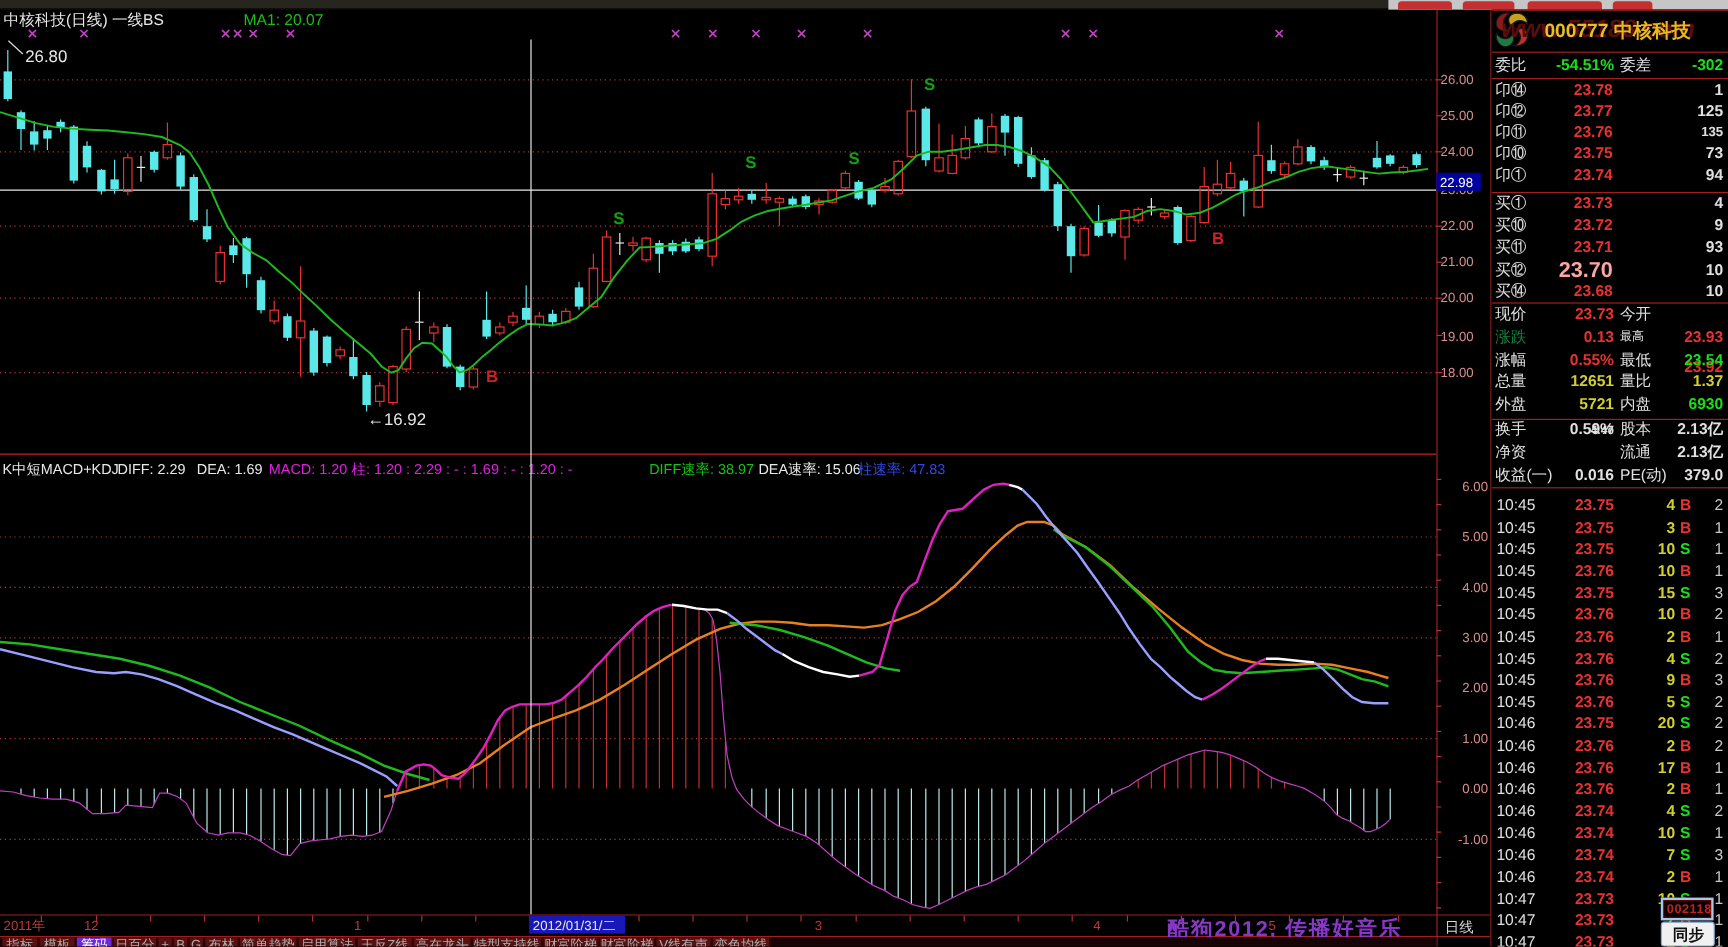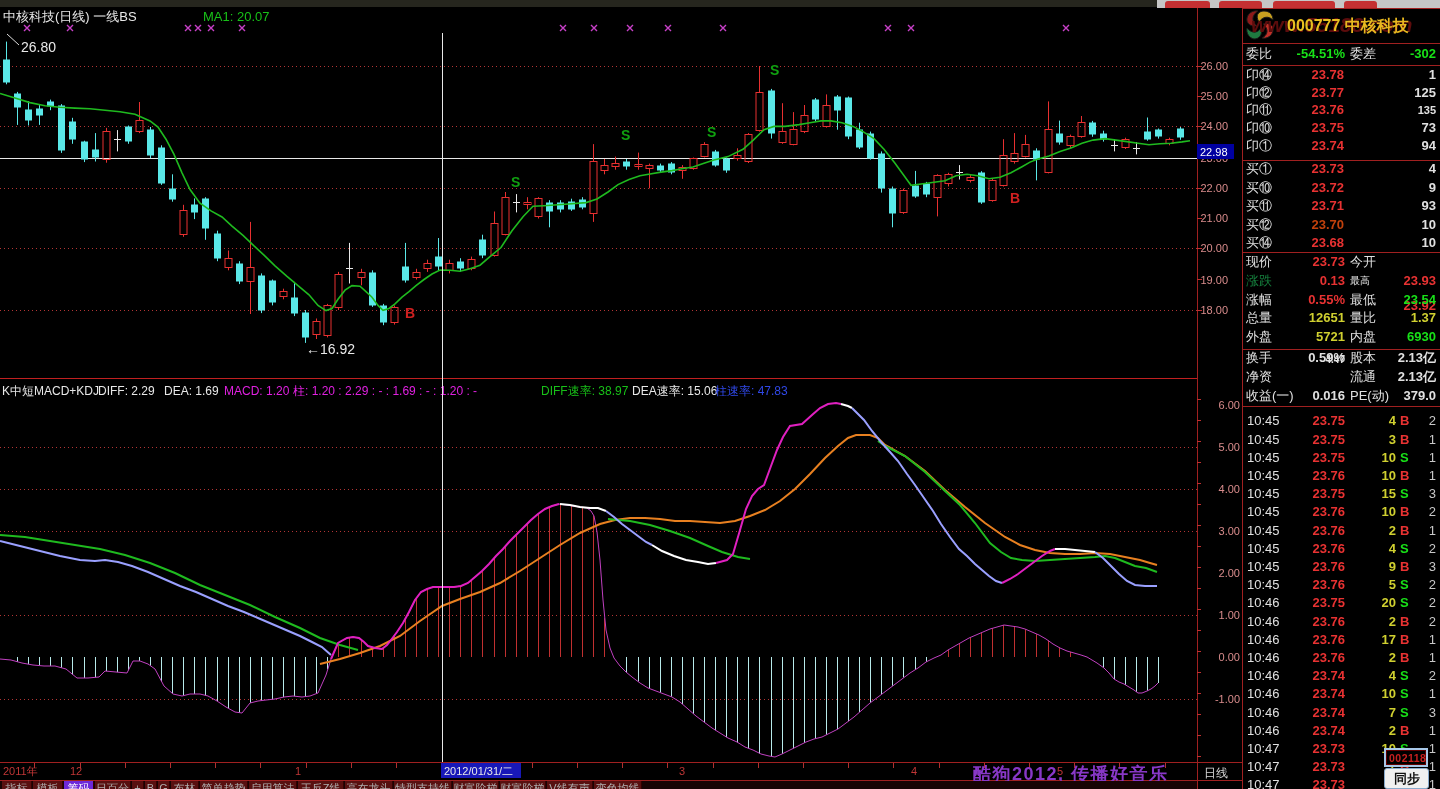--- a/index.html
+++ b/index.html
@@ -564,21 +564,21 @@
       <div style="position:absolute;top:152.0px;font-size:13px;color:#e0e0e0;line-height:18px;white-space:nowrap;left:3px;">买①</div>
       <div style="position:absolute;top:152.0px;font-size:13px;color:#e83232;line-height:18px;white-space:nowrap;font-weight:bold;right:96px;">23.73</div>
       <div style="position:absolute;top:152.0px;font-size:13px;color:#e0e0e0;line-height:18px;white-space:nowrap;font-weight:bold;right:4px;">4</div>
       <div style="position:absolute;top:170.5px;font-size:13px;color:#e0e0e0;line-height:18px;white-space:nowrap;left:3px;">买⑩</div>
       <div style="position:absolute;top:170.5px;font-size:13px;color:#e83232;line-height:18px;white-space:nowrap;font-weight:bold;right:96px;">23.72</div>
       <div style="position:absolute;top:170.5px;font-size:13px;color:#e0e0e0;line-height:18px;white-space:nowrap;font-weight:bold;right:4px;">9</div>
       <div style="position:absolute;top:189.0px;font-size:13px;color:#e0e0e0;line-height:18px;white-space:nowrap;left:3px;">买⑪</div>
       <div style="position:absolute;top:189.0px;font-size:13px;color:#e83232;line-height:18px;white-space:nowrap;font-weight:bold;right:96px;">23.71</div>
       <div style="position:absolute;top:189.0px;font-size:13px;color:#e0e0e0;line-height:18px;white-space:nowrap;font-weight:bold;right:4px;">93</div>
       <div style="position:absolute;top:207.5px;font-size:13px;color:#e0e0e0;line-height:18px;white-space:nowrap;left:3px;">买⑫</div>
-      <div style="position:absolute;top:207.5px;font-size:13px;color:#c2410c;line-height:18px;white-space:nowrap;font-weight:bold;right:96px;">23.70</div>
+      <div style="position:absolute;top:207.5px;font-size:18px;color:#fca5a5;line-height:18px;white-space:nowrap;font-weight:bold;right:96px;">23.70</div>
       <div style="position:absolute;top:207.5px;font-size:13px;color:#e0e0e0;line-height:18px;white-space:nowrap;font-weight:bold;right:4px;">10</div>
       <div style="position:absolute;top:226.0px;font-size:13px;color:#e0e0e0;line-height:18px;white-space:nowrap;left:3px;">买⑭</div>
       <div style="position:absolute;top:226.0px;font-size:13px;color:#e83232;line-height:18px;white-space:nowrap;font-weight:bold;right:96px;">23.68</div>
       <div style="position:absolute;top:226.0px;font-size:13px;color:#e0e0e0;line-height:18px;white-space:nowrap;font-weight:bold;right:4px;">10</div>
       <div style="position:absolute;top:245.0px;font-size:13px;color:#e0e0e0;line-height:18px;white-space:nowrap;left:3px;">现价</div>
       <div style="position:absolute;top:245.0px;font-size:13px;color:#e83232;line-height:18px;white-space:nowrap;font-weight:bold;right:95px;">23.73</div>
       <div style="position:absolute;top:245.0px;font-size:13px;color:#e0e0e0;line-height:18px;white-space:nowrap;left:107px;">今开</div>
       <div style="position:absolute;top:245.0px;font-size:13px;color:#e83232;line-height:18px;white-space:nowrap;font-weight:bold;right:4px;margin-top:44px;">23.92</div>
       <div style="position:absolute;top:263.8px;font-size:13px;color:#15803d;line-height:18px;white-space:nowrap;left:3px;">涨跌</div>
       <div style="position:absolute;top:263.8px;font-size:13px;color:#e83232;line-height:18px;white-space:nowrap;font-weight:bold;right:95px;">0.13</div>

